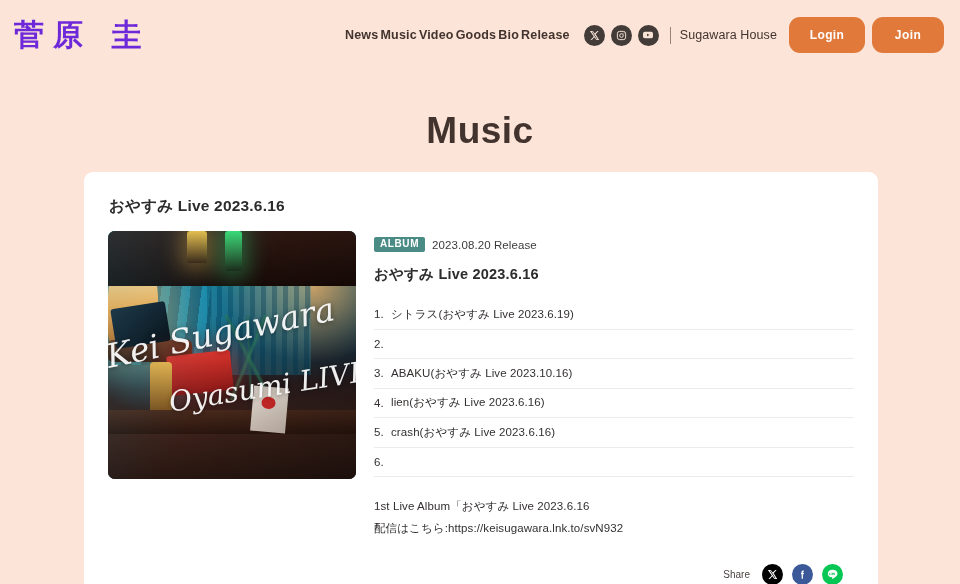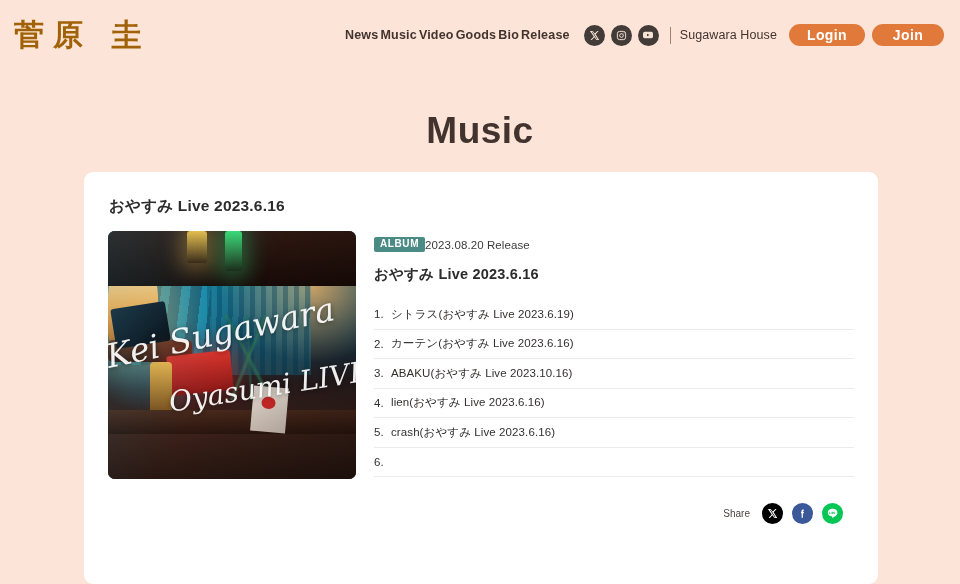--- a/index.html
+++ b/index.html
@@ -22,21 +22,21 @@
     height: 70px;
     display: flex;
     align-items: center;
     padding: 0 16px 0 14px;
   }
 
   .logo {
     font-family: "DejaVu Sans", "Liberation Sans", sans-serif;
     font-size: 30px;
     font-weight: bold;
-    color: #a16207;
+    color: #6d28d9;
     letter-spacing: 9px;
     line-height: 1;
     white-space: nowrap;
     cursor: pointer;
   }
 
   .header-right {
     margin-left: auto;
     display: flex;
     align-items: center;
@@ -87,25 +87,25 @@
     white-space: nowrap;
     cursor: pointer;
     margin-right: 12px;
     letter-spacing: .1px;
   }
 
   .btn {
     display: inline-flex;
     align-items: center;
     justify-content: center;
-    height: 22px;
+    height: 36px;
     border-radius: 11px;
     background: #e0793a;
     color: #ffffff;
-    font-size: 14px;
+    font-size: 12px;
     font-weight: bold;
     letter-spacing: .4px;
     cursor: pointer;
     border: none;
     font-family: inherit;
   }
   .btn-login { width: 76px; margin-right: 7px; }
   .btn-join  { width: 72px; }
 
   
@@ -273,20 +273,21 @@
   
   .info {
     flex: 1 1 auto;
     padding-left: 18px;
     min-width: 0;
   }
 
   .meta-row {
     display: flex;
     align-items: center;
+    gap: 7px;
     padding-top: 6px;
   }
   .badge {
     background: #4b8b85;
     color: #ffffff;
     font-size: 10px;
     font-weight: bold;
     letter-spacing: .6px;
     padding: 2px 6px 3px;
     border-radius: 2px;
@@ -449,39 +450,42 @@
 
       <div class="release-title">おやすみ Live 2023.6.16</div>
 
       <ul class="tracks">
         <li class="track">
           <span class="track-num">1.</span>
           <span class="track-name">シトラス(おやすみ Live 2023.6.19)</span>
         </li>
         <li class="track">
           <span class="track-num">2.</span>
-          <span class="track-name">カーテン(おやすみ Live 2023.6.16)</span>
         </li>
         <li class="track">
           <span class="track-num">3.</span>
           <span class="track-name">ABAKU(おやすみ Live 2023.10.16)</span>
         </li>
         <li class="track">
           <span class="track-num">4.</span>
           <span class="track-name">lien(おやすみ Live 2023.6.16)</span>
         </li>
         <li class="track">
           <span class="track-num">5.</span>
           <span class="track-name">crash(おやすみ Live 2023.6.16)</span>
         </li>
         <li class="track">
           <span class="track-num">6.</span>
         </li>
       </ul>
 
+      <div class="desc">
+        <div>1st Live Album「おやすみ Live 2023.6.16</div>
+        <div>配信はこちら:https://keisugawara.lnk.to/svN932</div>
+      </div>
 
     </div>
   </div>
 
   <div class="share-row">
     <span class="share-label">Share</span>
 
     <a class="share-btn sb-x">
       <svg width="11" height="11" viewBox="0 0 24 24" fill="#ffffff" aria-hidden="true">
         <path d="M18.2 2H21l-6.5 7.4L22.3 22h-6l-4.7-6.2L6.2 22H3.4l7-8L2 2h6.2l4.3 5.7L18.2 2zm-1 18.2h1.6L7.9 3.7H6.2l10.9 16.5z"></path>

